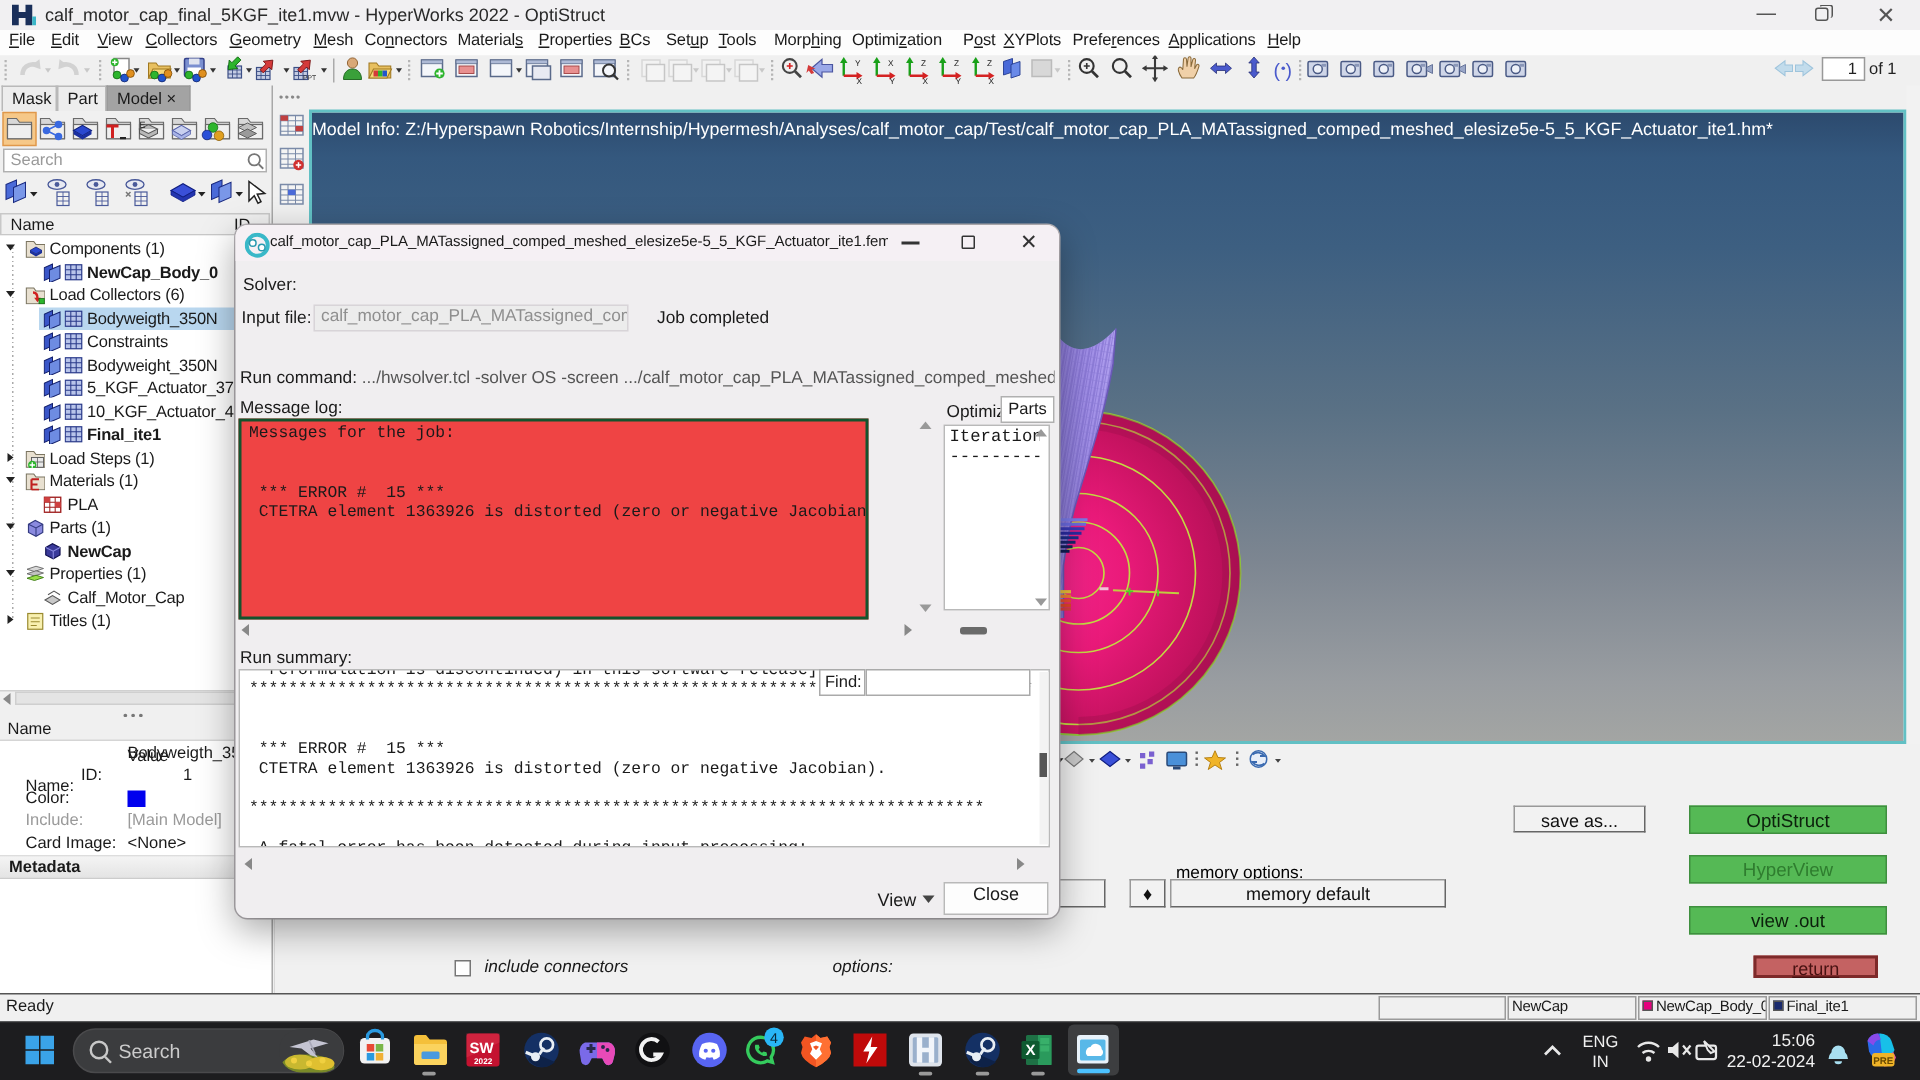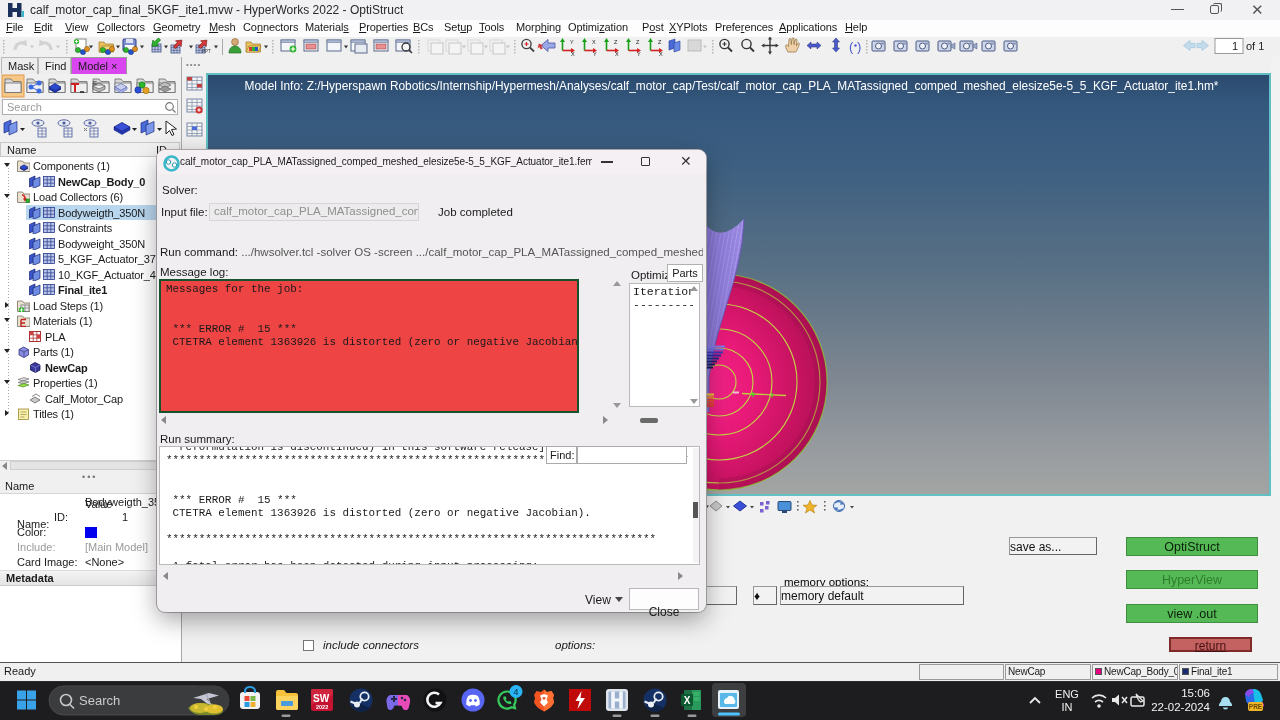--- a/index.html
+++ b/index.html
@@ -11,42 +11,42 @@
 #titletext { left:30px; top:3px; font-size:12px; color:#2a2a2a; }
 
 #menubar { left:0; top:20px; width:1280px; height:17px; background:#fdfdfd; font-size:11px; color:#1a1a1a; letter-spacing:-0.1px; }
 #menubar span.mi { position:absolute; top:1px; }
 #menubar u { text-decoration:underline; }
 
 #toolbar1 { left:0; top:37px; width:1280px; height:20px; background:#f0f0f0; }
 
 #leftpanel { left:0; top:57px; width:181px; height:605px; background:#f0f0f0; }
 .tab { position:absolute; top:0; height:17px; font-size:11px; color:#1a1a1a; border:1px solid #b9b9b9; border-bottom:none; background:#ededed; padding:2px 6px 0 6px; }
-#tabModel { background:#d946ef; border-color:#9a9a9a; }
+#tabModel { background:#a3a3a3; border-color:#9a9a9a; }
 #lp-icons1 { left:1px; top:17px; width:179px; height:24px; background:#f0f0f0; }
 #lp-search { left:2px; top:42px; width:176px; height:16px; background:#fff; border:1px solid #b0b0b0; font-size:11px; color:#9a9a9a; padding:1px 4px; }
 #lp-icons2 { left:1px; top:59px; width:179px; height:25px; background:#f0f0f0; }
 #lp-header { left:0px; top:85px; width:180px; height:15px; background:#f0f0f0; border:1px solid #c8c8c8; font-size:11px; color:#1a1a1a; }
 #tree { left:0px; top:100px; width:180px; height:303px; background:#fff; font-size:10.6px; color:#1a1a1a; letter-spacing:-0.15px; }
 #tree-scroll { left:0px; top:403px; width:180px; height:10px; background:#f0f0f0; border-top:1px solid #d0d0d0;}
 #splitter { left:0px; top:413px; width:181px; height:8px; background:#f0f0f0; }
 #entity { left:0px; top:421px; width:181px; height:184px; background:#fff; font-size:11px; }
 #entity .hdr { position:absolute; left:0; top:0; width:181px; height:16px; background:#f0f0f0; border-bottom:1px solid #d5d5d5; color:#1a1a1a; }
 .erow { position:absolute; left:0; width:181px; height:15px; color:#1a1a1a; }
 
 #vdiv { left:181px; top:57px; width:1px; height:605px; background:#a8a8a8; }
 #iconstrip { left:183px; top:57px; width:23px; height:605px; background:#f0f0f0; }
 
 #viewport { left:206px; top:73px; width:1065px; height:423px; border:2px solid #62c0c4; background:linear-gradient(180deg,#2c4a6e 0px,#34587e 30px,#3d5f81 90px,#5a7185 200px,#7d8691 300px,#999da1 380px,#a3a5a3 419px); }
-#modelinfo { left:0; width:1047px; top:4px; text-align:center; color:#fff; font-size:11.9px; white-space:nowrap; overflow:hidden; }
+#modelinfo { left:0; width:1047px; top:4px; text-align:left; color:#fff; font-size:11.9px; white-space:nowrap; overflow:hidden; }
 #rightstrip { left:1271px; top:57px; width:9px; height:605px; background:#f2f2f2; }
 
 #bottompanel { left:183px; top:496px; width:1097px; height:166px; background:#f1f1f1; }
 #femfield { left:521px; top:40px; width:276px; height:20px; background:#fff; border:1px solid #555; font-size:12px; padding:2px 4px; white-space:nowrap; overflow:hidden; }
-.btn3d { position:absolute; background:#f2f2f2; border:1px solid #999; border-right-color:#666; border-bottom-color:#666; font-size:12px; text-align:left; color:#111; }
+.btn3d { position:absolute; background:#f2f2f2; border:1px solid #999; border-right-color:#666; border-bottom-color:#666; font-size:12px; text-align:center; color:#111; }
 .greenbtn { position:absolute; background:#55b955; border:1px solid #3f8f3f; font-size:12.5px; text-align:center; color:#0c200c; }
 
 #chkrow { left:0; top:141px; width:1097px; height:21px; font-size:11.5px; color:#1a1a1a; }
 
 #statusbar { left:0; top:662px; width:1280px; height:14px; background:#f0f0f0; border-top:1px solid #555; font-size:11px; color:#1a1a1a; }
 .scell { position:absolute; top:1px; height:16px; border:1px solid #9a9a9a; background:#f0f0f0; font-size:10px; letter-spacing:-0.2px; white-space:nowrap; padding:1px 2px 0 2px; overflow:hidden;}
 
 #taskbar { left:0; top:681px; width:1280px; height:39px; background:#1d1e20; }
 
 #dialog { left:157px; top:150px; width:549px; height:462px; background:#f0eef0; border-radius:8px; box-shadow:0 8px 24px rgba(0,0,0,0.35), 0 0 0 1px #b8b4b8; font-size:11.5px; color:#1a1a1a; }
@@ -332,21 +332,21 @@
       <path d="M1183,45 " fill="none"></path>
       <path d="M1183.5,8.5 l6.5,-5 l0,2.8 l5,0 l0,4.4 l-5,0 l0,2.8 z" fill="#c2dcec" stroke="#9ec4dc" stroke-width="0.7"></path>
       <path d="M1208.5,8.5 l-6.5,-5 l0,2.8 l-5,0 l0,4.4 l5,0 l0,2.8 z" fill="#c2dcec" stroke="#9ec4dc" stroke-width="0.7"></path>
       <rect x="1215" y="1.5" width="28" height="15" fill="#fff" stroke="#999"></rect>
       <text x="1238" y="12.5" font-size="11" fill="#222" text-anchor="end" font-family="Liberation Sans">1</text>
       <text x="1246" y="12.5" font-size="11" fill="#222" font-family="Liberation Sans">of 1</text>
     </svg></div>
 
 <div class="abs" id="leftpanel">
   <div class="tab" style="left:1px;width:37px;">Mask</div>
-  <div class="tab" style="left:38px;width:33px;">Find</div>
+  <div class="tab" style="left:38px;width:33px;">Part</div>
   <div class="tab" id="tabModel" style="left:71px;width:56px;white-space:nowrap;">Model ×</div>
   <div class="abs" id="lp-icons1"><svg width="179" height="24">
         <rect x="1" y="1" width="22" height="22" fill="#f6c888" stroke="#e0984a" stroke-width="1"></rect>
         <path d="M4,5 l6,0 l2,2.5 l8,0 l0,11 l-16,0 z" fill="#d8d8d8" stroke="#6a6a6a" stroke-width="0.8"></path>
         <rect x="4" y="9" width="16" height="9.5" fill="#efefef" stroke="#6a6a6a" stroke-width="0.8"></rect>
         <path d="M26,5 l6,0 l2,2.5 l8,0 l0,11 l-16,0 z" fill="#d8d8d8" stroke="#6a6a6a" stroke-width="0.8"></path>
         <rect x="26" y="9" width="16" height="9.5" fill="#efefef" stroke="#6a6a6a" stroke-width="0.8"></rect>
         <path d="M48,5 l6,0 l2,2.5 l8,0 l0,11 l-16,0 z" fill="#d8d8d8" stroke="#6a6a6a" stroke-width="0.8"></path>
         <rect x="48" y="9" width="16" height="9.5" fill="#efefef" stroke="#6a6a6a" stroke-width="0.8"></rect>
         <path d="M70,5 l6,0 l2,2.5 l8,0 l0,11 l-16,0 z" fill="#d8d8d8" stroke="#6a6a6a" stroke-width="0.8"></path>
@@ -919,14 +919,14 @@
  A fatal error has been detected during input processing:</div>
     </div>
   <div class="abs" style="left:389px;top:296px;width:31px;height:18px;background:#fff;border:1px solid #aaa;padding:2px 0 0 3px;font-size:11px;">Find:</div>
   <div class="abs" style="left:420px;top:296px;width:110px;height:18px;background:#fff;border:1px solid #aaa;"></div>
   <div class="abs" style="left:536px;top:298px;width:6px;height:115px;background:#f3f3f3;"></div>
   <div class="abs" style="left:536px;top:352px;width:5px;height:16px;background:#555;"></div>
   <div class="abs" style="left:6px;top:422px;width:0;height:0;border-top:4px solid transparent;border-bottom:4px solid transparent;border-right:5px solid #888;"></div>
   <div class="abs" style="left:521px;top:422px;width:0;height:0;border-top:4px solid transparent;border-bottom:4px solid transparent;border-left:5px solid #888;"></div>
   <div class="abs" style="left:428px;top:443px;font-size:12px;">View</div>
   <div class="abs" style="left:458px;top:447px;width:0;height:0;border-left:4px solid transparent;border-right:4px solid transparent;border-top:5px solid #444;"></div>
-  <div class="abs" style="left:472px;top:438px;width:70px;height:22px;background:#fdfdfd;border:1px solid #b9b9b9;border-radius:0;text-align:center;padding-top:16px;font-size:12px;">Close</div>
+  <div class="abs" style="left:472px;top:438px;width:70px;height:22px;background:#fdfdfd;border:1px solid #b9b9b9;border-radius:0;text-align:center;padding-top:0;font-size:12px;">Close</div>
 </div>
 
 </body></html>

